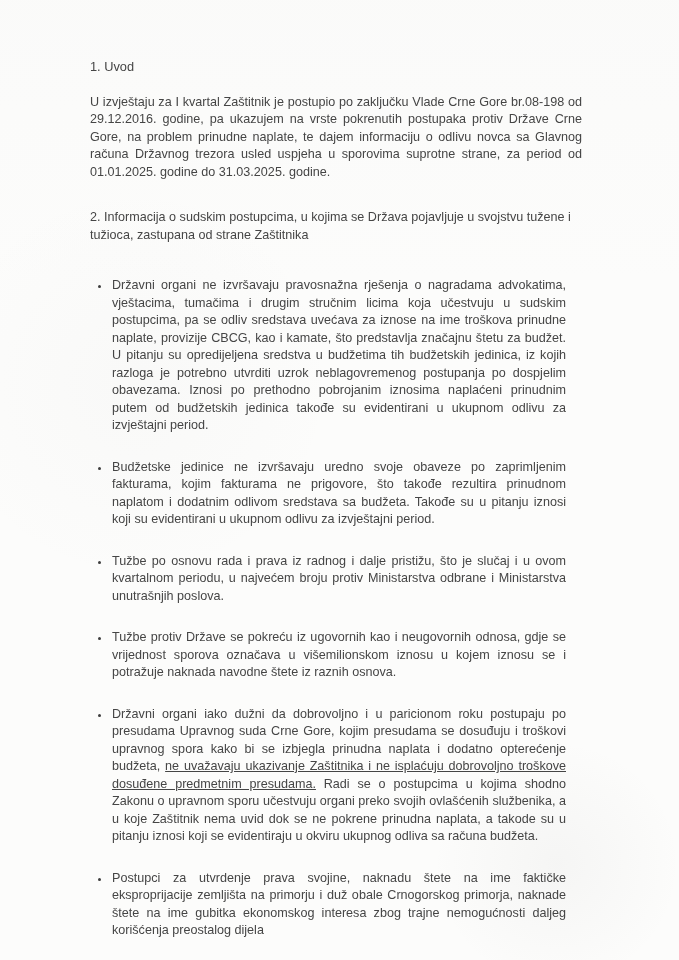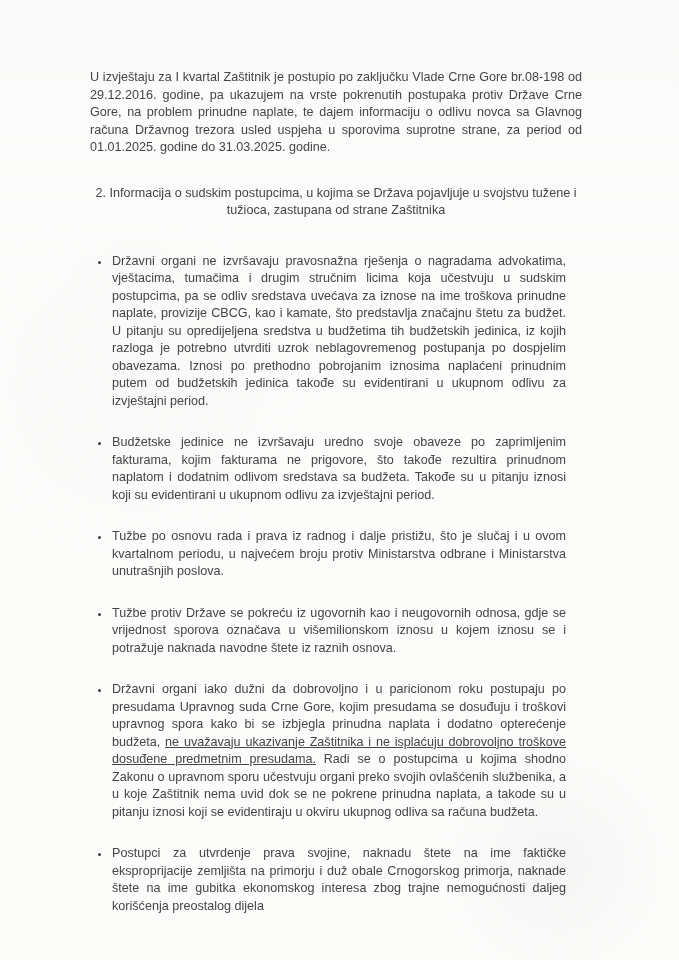--- a/index.html
+++ b/index.html
@@ -38,21 +38,21 @@
     margin: 0 0 18px 0;
     font-size: 12.8px;
     font-weight: normal;
     text-align: left;
   }
   .para {
     margin: 11px 0 28px 0;
   }
   .section-heading {
     margin: 10px 0 33px 0;
-    text-align: center;
+    text-align: left;
   }
   ul.bullets {
     margin: 0;
     padding: 0 0 0 21px;
     list-style: disc outside;
   }
   ul.bullets li {
     margin: 0 16px 24px 0;
     padding-left: 1px;
   }
@@ -64,20 +64,21 @@
     text-decoration: underline;
   }
 </style>
 </head>
 <body>
 
 <div class="page">
   <div class="scan-tint"></div>
   <div class="doc">
 
+    <h2 class="heading">1. Uvod</h2>
 
     <p class="para">U izvještaju za I kvartal Zaštitnik je postupio po zaključku Vlade Crne Gore br.08-198 od 29.12.2016. godine, pa ukazujem na vrste pokrenutih postupaka protiv Države Crne Gore, na problem prinudne naplate, te dajem informaciju o odlivu novca sa Glavnog računa Državnog trezora usled uspjeha u sporovima suprotne strane, za period od 01.01.2025. godine do 31.03.2025. godine.</p>
 
     <p class="para section-heading">2. Informacija o sudskim postupcima, u kojima se Država pojavljuje u svojstvu tužene i tužioca, zastupana od strane Zaštitnika</p>
 
     <ul class="bullets">
 
       <li>
         <span>Državni organi ne izvršavaju pravosnažna rješenja o nagradama advokatima, vještacima, tumačima i drugim stručnim licima koja učestvuju u sudskim postupcima, pa se odliv sredstava uvećava za iznose na ime troškova prinudne naplate, provizije CBCG, kao i kamate, što predstavlja značajnu štetu za budžet. U pitanju su opredijeljena sredstva u budžetima tih budžetskih jedinica, iz kojih razloga je potrebno utvrditi uzrok neblagovremenog postupanja po dospjelim obavezama. Iznosi po prethodno pobrojanim iznosima naplaćeni prinudnim putem od budžetskih jedinica takođe su evidentirani u ukupnom odlivu za izvještajni period.</span>
       </li>

